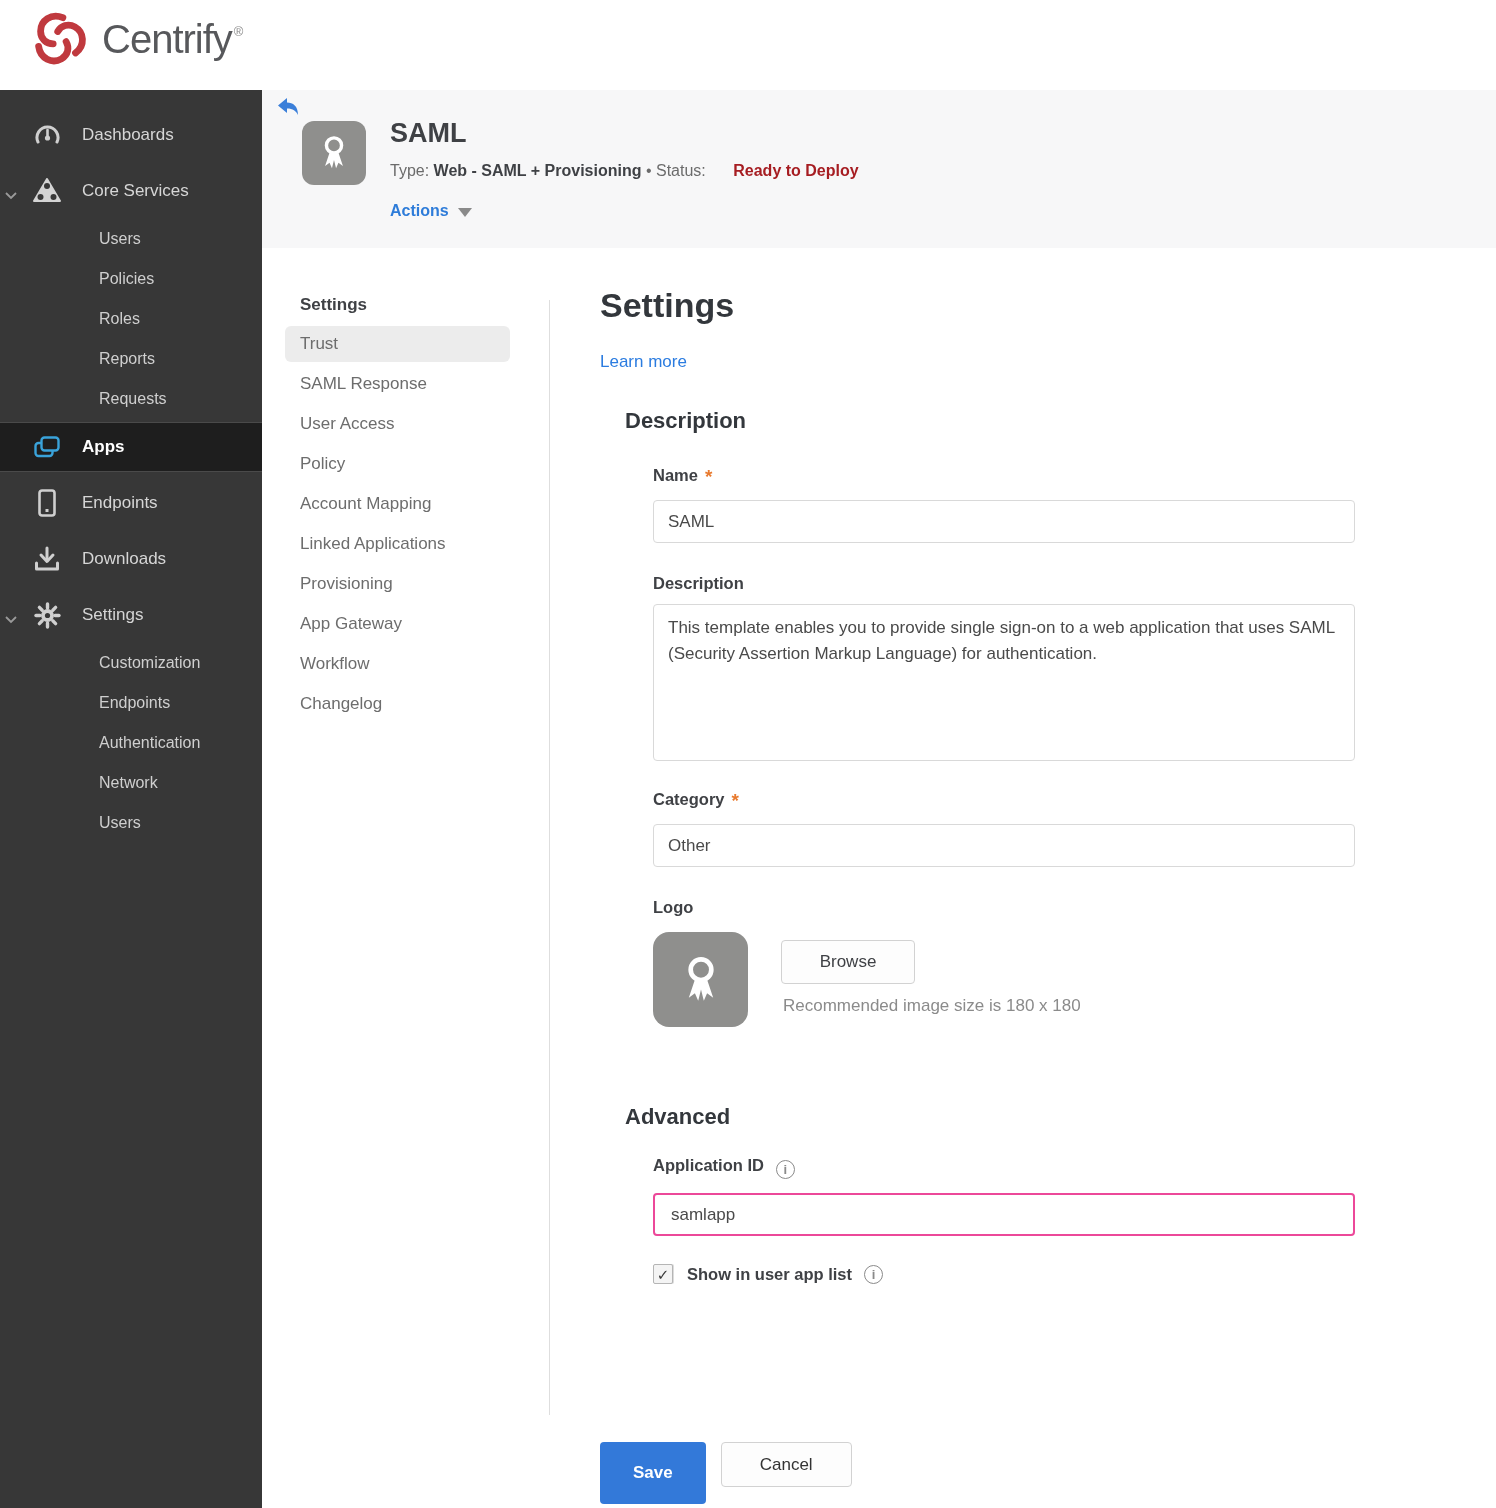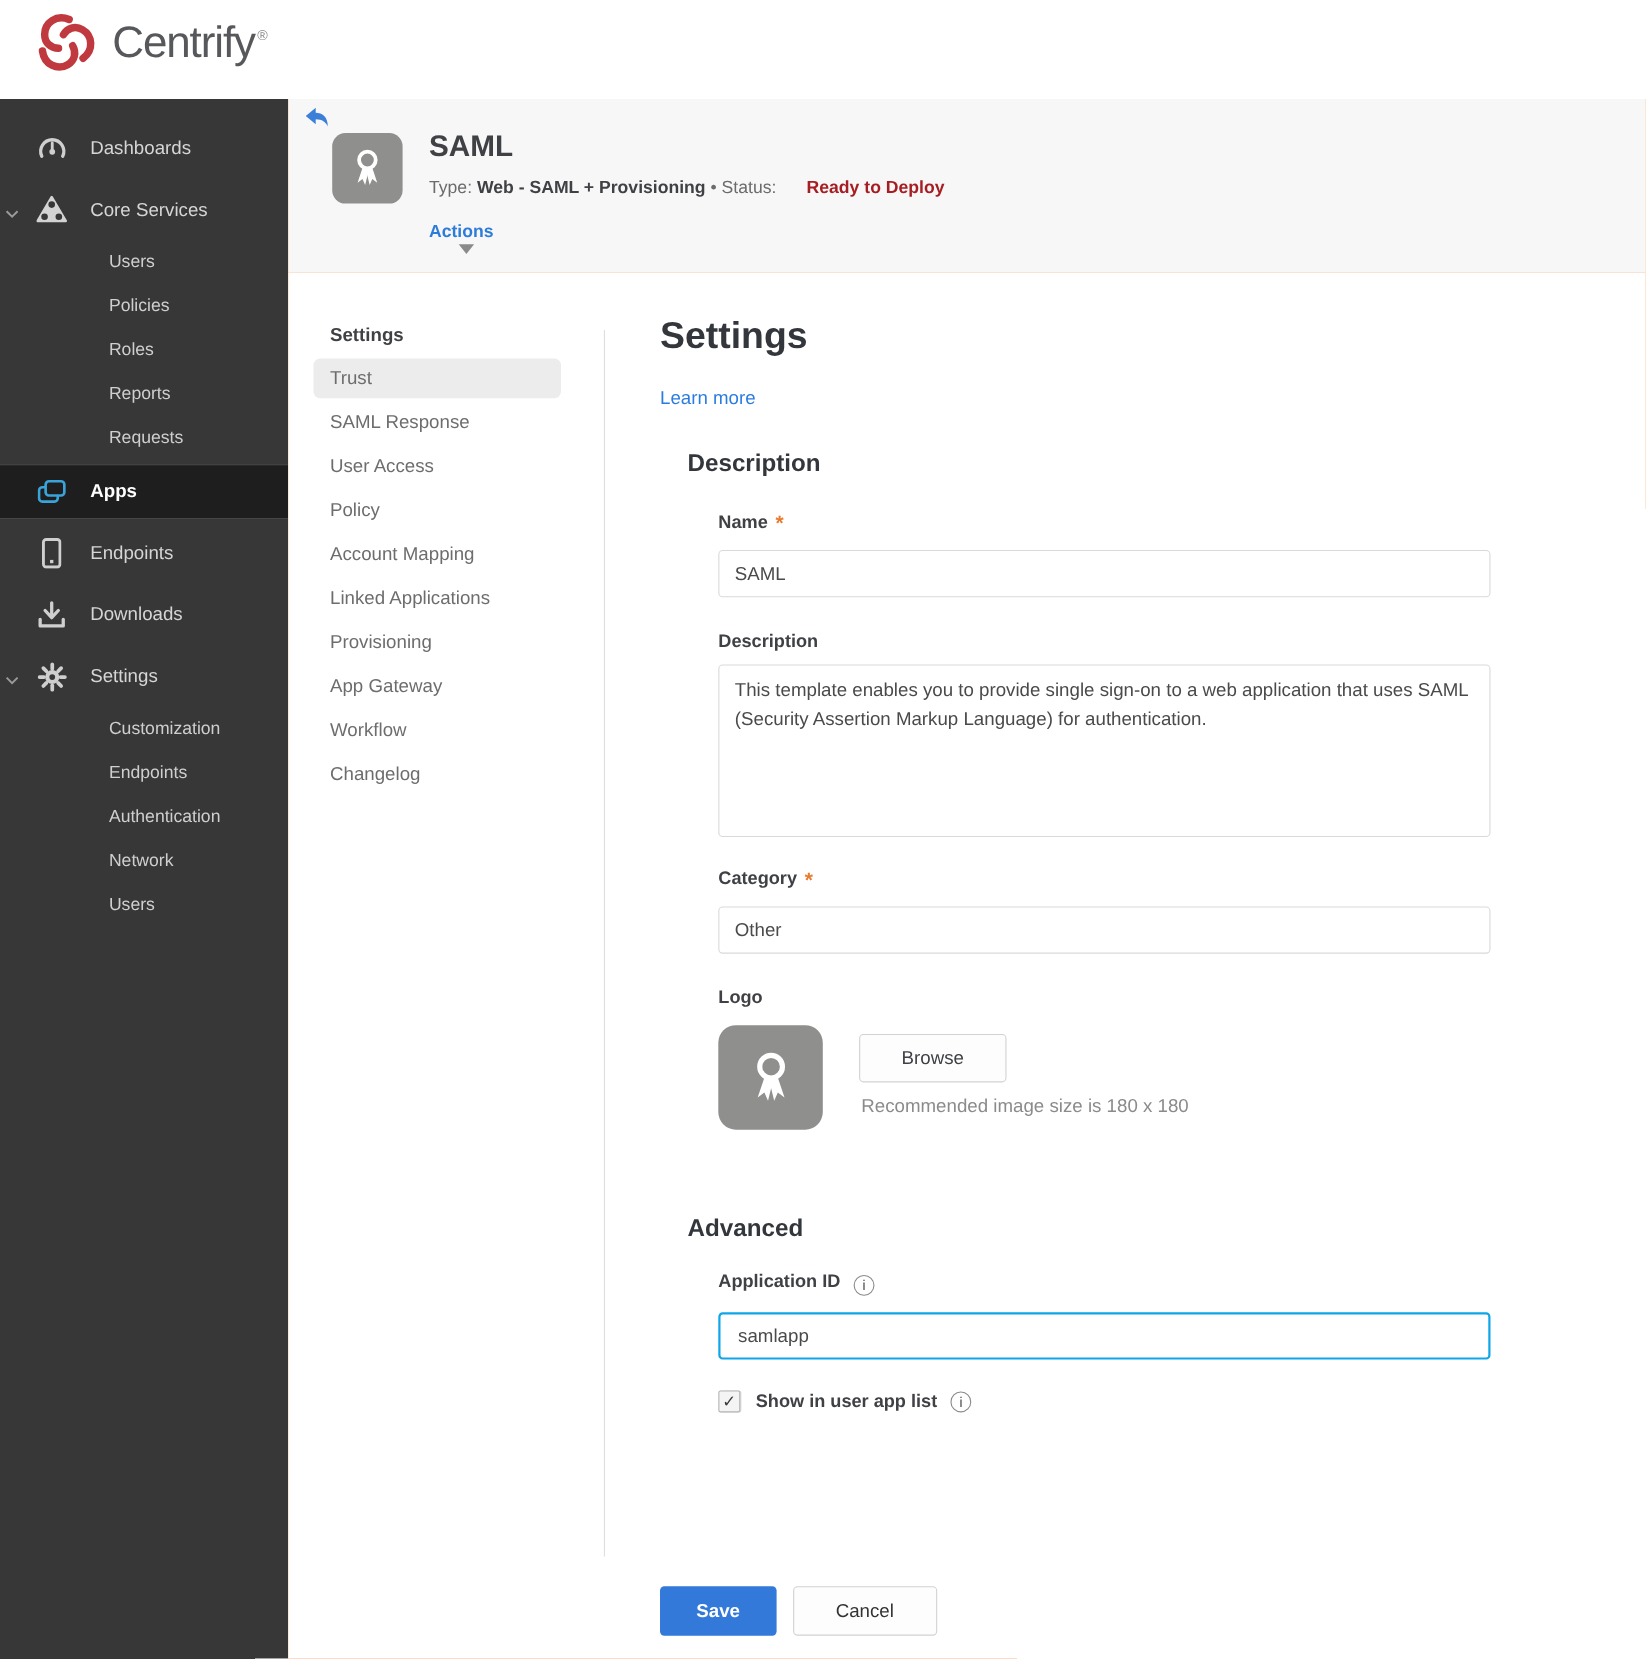--- a/index.html
+++ b/index.html
@@ -30,21 +30,21 @@
   .page { position:absolute; left:262px; top:90px; width:1234px; height:1418px; background:#f97316; }
   .page-header { position:absolute; left:0; top:0; width:1234px; height:158px; background:#f7f7f8; }
   .back-btn { position:absolute; left:14px; top:6px; width:24px; height:22px; cursor:pointer; }
   .app-badge { position:absolute; left:40px; top:31px; width:64px; height:64px; border-radius:12px; background:#8f8f8d;
                display:flex; align-items:center; justify-content:center; }
   .hdr-title { position:absolute; left:128px; top:28px; font-size:27px; font-weight:bold; color:#3f4145; }
   .hdr-meta { position:absolute; left:128px; top:72px; font-size:16px; color:#6b6b6b; }
   .hdr-meta b { color:#3f4145; }
   .hdr-meta .status-red { color:#a61d22; font-weight:bold;margin-left:23px; }
   .hdr-actions { position:absolute; left:128px; top:112px; font-size:16px; font-weight:bold; color:#2e7cd9;
-                 display:flex; align-items:center; cursor:pointer;flex-direction:column; }
+                 display:flex; align-items:center; cursor:pointer; }
   .caret-down { width:0; height:0; border-left:7px solid transparent; border-right:7px solid transparent;
                 border-top:9px solid #8a8a8a; margin-left:9px; margin-top:2px; }
 
   
   .content { position:absolute; left:0; top:158px; width:1234px; height:1260px; background:#fff; }
 
   .subnav { position:absolute; left:23px; top:47px; width:248px; }
   .subnav-heading { font-size:17px; font-weight:bold; color:#3f4145; padding-left:15px; margin-bottom:11px; }
   .subnav ul { list-style:none; }
   .subnav li { height:40px; line-height:40px; padding-left:15px; font-size:17px; color:#6d6d6d;
@@ -60,41 +60,41 @@
   .sec-heading { position:absolute; left:363px; font-size:22px; font-weight:bold; color:#33373c; }
   .fld-label { position:absolute; left:391px; font-size:16.5px; font-weight:bold; color:#3f4145; }
   .req { color:#e87a2e; font-size:19px; margin-left:7px; vertical-align:top; }
 
   .txt-input { position:absolute; left:391px; width:702px; height:43px; border:1px solid #d9d9d9; border-radius:4px;
                font-size:17px; color:#4a4a4a; padding:0 14px; background:#fff;
                font-family:"Liberation Sans","DejaVu Sans",sans-serif; outline:none; }
   .txt-area { position:absolute; left:391px; width:702px; height:157px; border:1px solid #d9d9d9; border-radius:4px;
               font-size:17px; color:#4a4a4a; padding:10px 14px; line-height:1.5; resize:none; background:#fff;
               font-family:"Liberation Sans","DejaVu Sans",sans-serif; outline:none; }
-  .txt-input.focused { border:2px solid #0ea5e9;padding-left:16px; }
+  .txt-input.focused { border:2px solid #ec4899;padding-left:16px; }
 
   .logo-box { position:absolute; left:391px; top:684px; width:95px; height:95px; border-radius:16px; background:#8f8f8d;
               display:flex; align-items:center; justify-content:center; }
   .browse-btn { position:absolute; left:519px; top:692px; width:134px; height:44px; background:#fdfdfd;
                 border:1px solid #d2d2d2; border-radius:4px; font-size:17px; color:#3f4145; cursor:pointer;
                 font-family:"Liberation Sans","DejaVu Sans",sans-serif; }
   .recommended { position:absolute; left:521px; top:748px; font-size:17px; color:#8b8b8b; }
 
   .info-icon { display:inline-block; width:19px; height:19px; border:1.5px solid #8a8a8a; border-radius:50%;
                color:#8a8a8a; font-size:13px; font-weight:bold; text-align:center; line-height:17px;
                margin-left:12px; vertical-align:-3px; font-style:normal; cursor:pointer; }
 
   .chk-row { position:absolute; left:391px; top:1016px; display:flex; align-items:center; }
   .chk-box { width:20px; height:20px; border:1px solid #b5b5b5; background:#f4f4f4; border-radius:2px;
              font-size:15px; font-weight:bold; color:#3a3a3a; text-align:center; line-height:19px;
              box-shadow:1px 0 0 #dcdcdc; cursor:pointer; }
   .chk-label { margin-left:14px; font-size:16.5px; font-weight:bold; color:#3f4145; }
 
   .footer-btns { position:absolute; left:338px; top:1194px; display:flex; }
-  .save-btn { height:45px; padding:0 33px; background:#3379d9; border:none; border-radius:4px; color:#fff;
+  .save-btn { height:62px; padding:0 33px; background:#3379d9; border:none; border-radius:4px; color:#fff;
               font-size:17px; font-weight:bold; cursor:pointer;
               font-family:"Liberation Sans","DejaVu Sans",sans-serif; }
   .cancel-btn { height:45px; padding:0 38px; margin-left:15px; background:#fdfdfd; border:1px solid #d2d2d2;
                 border-radius:4px; color:#333; font-size:17px; cursor:pointer;
                 font-family:"Liberation Sans","DejaVu Sans",sans-serif; }
 </style>
 </head>
 <body>
 
 <div class="app">

